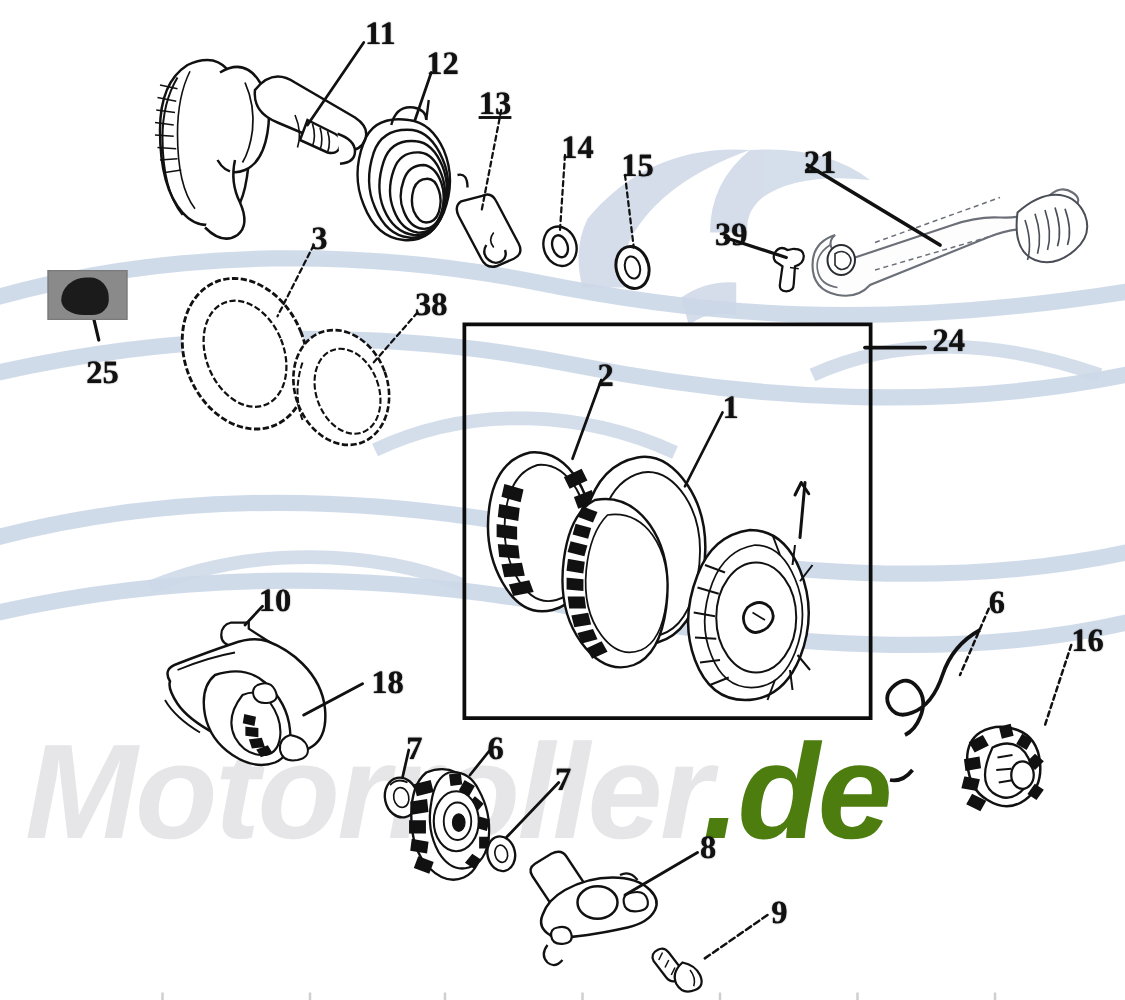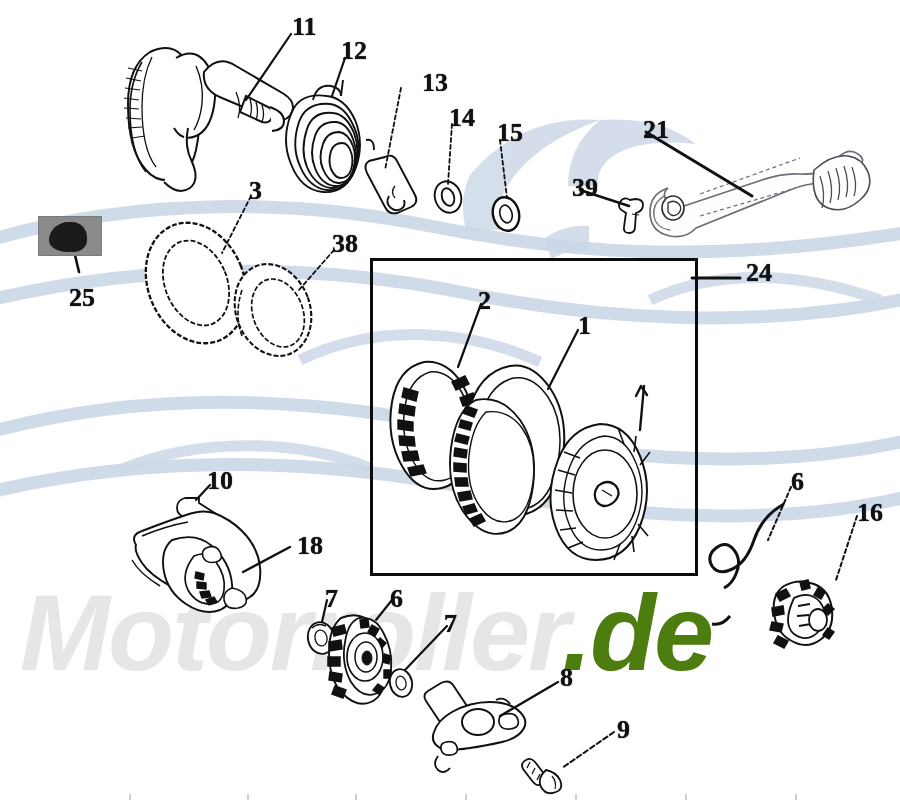--- a/index.html
+++ b/index.html
@@ -387,21 +387,21 @@
 
   <div class="box24"></div>
 
   <div class="swatch">
     <div class="blob"></div>
   </div>
 
   <div id="callouts">
       <div class="num" style="left: 292px; top: 14px;">11</div>
       <div class="num" style="left: 341px; top: 38px;">12</div>
-      <div class="num" style="left: 422px; top: 70px;">13</div>
+      <div class="num" style="left: 383px; top: 70px; text-decoration: underline;">13</div>
       <div class="num" style="left: 449px; top: 105px;">14</div>
       <div class="num" style="left: 497px; top: 120px;">15</div>
       <div class="num" style="left: 249px; top: 178px;">3</div>
       <div class="num" style="left: 332px; top: 231px;">38</div>
       <div class="num" style="left: 69px; top: 285px;">25</div>
       <div class="num" style="left: 643px; top: 117px;">21</div>
       <div class="num" style="left: 572px; top: 175px;">39</div>
       <div class="num" style="left: 746px; top: 260px;">24</div>
       <div class="num" style="left: 478px; top: 288px;">2</div>
       <div class="num" style="left: 578px; top: 313px;">1</div>

